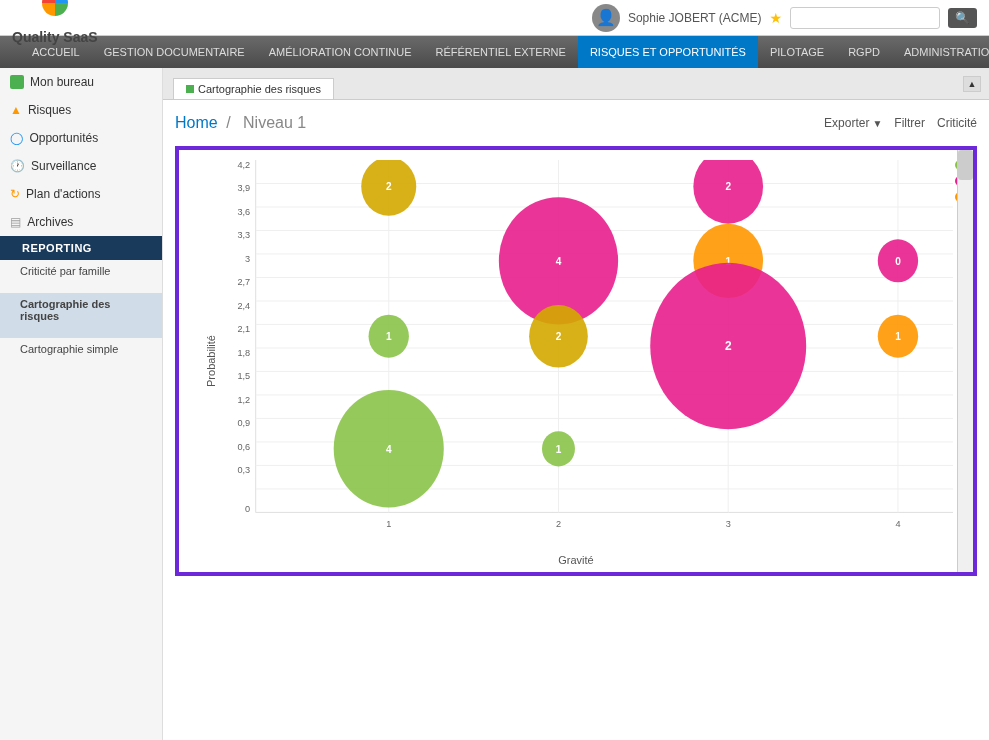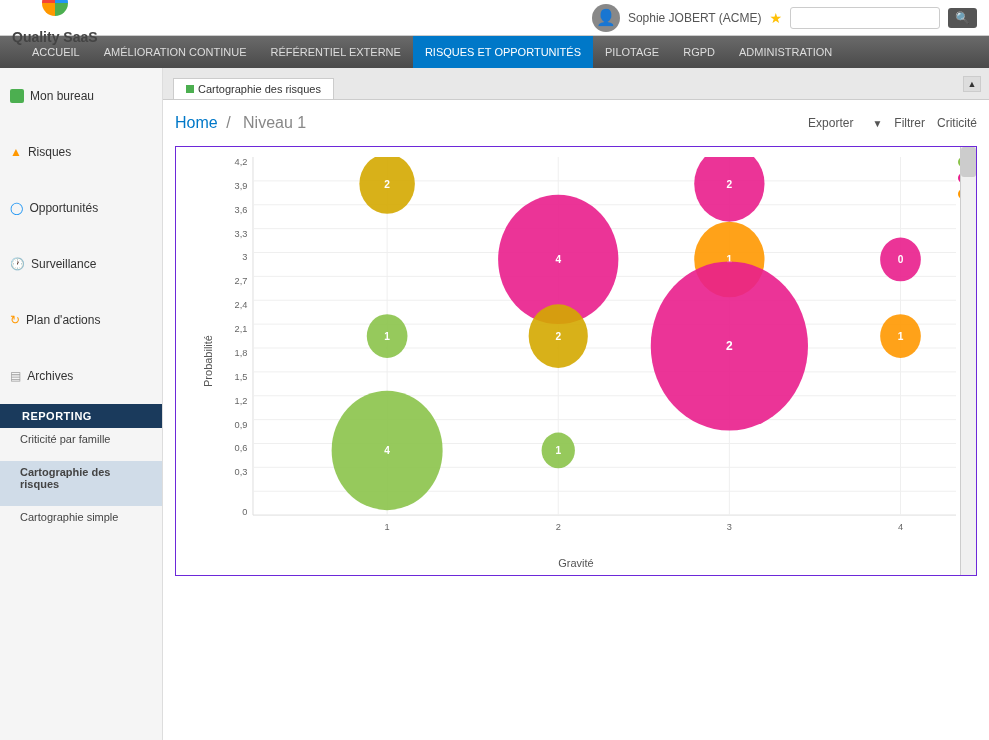--- a/index.html
+++ b/index.html
@@ -45,21 +45,21 @@
 
     
     .content-wrapper { display: flex; height: calc(740px - 36px - 32px); }
 
     
     .sidebar {
       width: 163px; background: #f5f5f5; border-right: 1px solid #ddd;
       flex-shrink: 0; overflow-y: auto;
     }
     .sidebar-item {
-      display: flex; align-items: center; gap: 6px; padding: 21px 10px;
+      display: flex; align-items: center; gap: 6px; padding: 7px 10px;
       cursor: pointer; font-size: 12px; color: #333;
     }
     .sidebar-icon { width: 14px; height: 14px; border-radius: 2px; flex-shrink: 0; }
     .sidebar-icon.green { background: #4CAF50; }
 
     .sidebar-section-header {
       background: #1a3a5c; color: #fff; font-size: 11px; font-weight: bold;
       padding: 6px 22px; letter-spacing: 0.5px;
     }
     .sidebar-sub-item {
@@ -90,27 +90,27 @@
     .breadcrumb-row {
       display: flex; align-items: center; justify-content: space-between;
       padding: 6px 0 10px 0;
     }
     .breadcrumb { font-size: 16px; color: #555; }
     .breadcrumb a { color: #0078c8; text-decoration: none; }
     .breadcrumb span { color: #888; margin: 0 4px; }
     .actions { display: flex; gap: 12px; align-items: center; }
     .action-btn {
       font-size: 12px; color: #555; cursor: pointer; background: none;
-      border: none; display: flex; align-items: center; gap: 19px;
+      border: none; display: flex; align-items: center; gap: 3px;
     }
     .dropdown-arrow { font-size: 10px; }
 
     
     .chart-container {
-      border: 1px solid #6d28d9; background: #fff; position: relative;
+      border: 4px solid #6d28d9; background: #fff; position: relative;
       height: 430px; margin-top: 4px;
     }
 
     
     .legend { position: absolute; right: 8px; top: 10px; display: flex; flex-direction: column; gap: 6px; }
     .legend-dot { width: 10px; height: 10px; border-radius: 50%; }
     .legend-dot.green { background: #8BC34A; }
     .legend-dot.pink { background: #E91E8C; }
     .legend-dot.orange { background: #FF9800; }
 
@@ -136,20 +136,21 @@
     <div class="user-avatar">👤</div>
     <span class="user-name">Sophie JOBERT (ACME)</span>
     <span class="star-icon">★</span>
     <input class="search-box" type="text" style="">
     <button class="search-btn">🔍</button>
   </div>
 </div>
 
 <nav class="main-nav">
   <div class="nav-item">ACCUEIL</div>
+  <div class="nav-item">GESTION DOCUMENTAIRE</div>
   <div class="nav-item">AMÉLIORATION CONTINUE</div>
   <div class="nav-item">RÉFÉRENTIEL EXTERNE</div>
   <div class="nav-item active">RISQUES ET OPPORTUNITÉS</div>
   <div class="nav-item">PILOTAGE</div>
   <div class="nav-item">RGPD</div>
   <div class="nav-item">ADMINISTRATION</div>
 </nav>
 
 <div class="content-wrapper">
 

